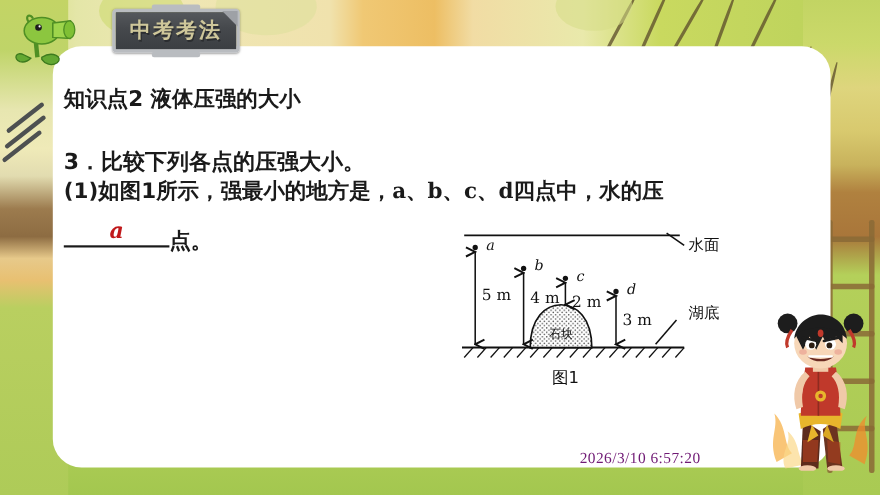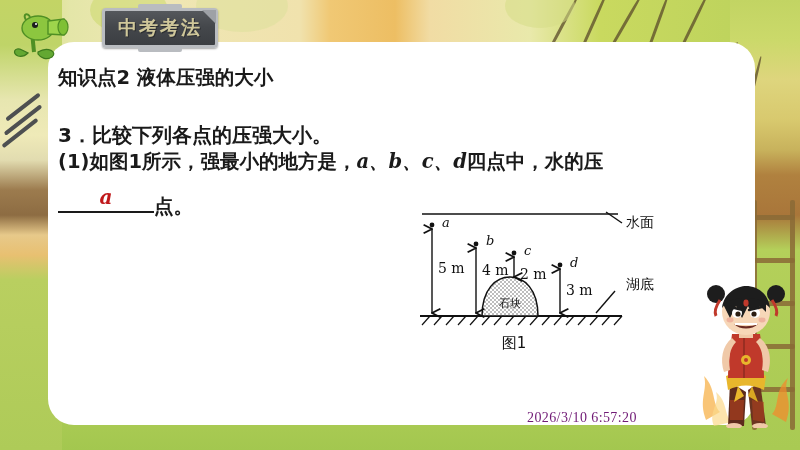--- a/index.html
+++ b/index.html
@@ -94,21 +94,21 @@
   #content{position:absolute;left:0;top:0;width:707px;height:383px;z-index:4;}
   .line{
     position:absolute;left:10px;
     font-family:"DejaVu Sans","Liberation Sans",sans-serif;
     font-size:19px;color:#1a1a1a;white-space:nowrap;
   }
   .heading{top:30px;font-weight:bold;font-size:19.5px;}
   .q3{top:72px;font-weight:bold;font-size:20px;margin-top:16px;}
   .q1a{top:114px;font-weight:bold;font-size:19.5px;}
   .q1b{top:157px;font-weight:bold;font-size:19.5px;}
-  .it{font-style:italic;font-family:"DejaVu Serif","Liberation Serif",serif;}
+  .it{font-family:"DejaVu Serif","Liberation Serif",serif;}
   .blank{
     display:inline-block;width:96px;border-bottom:2px solid #1a1a1a;
     position:relative;vertical-align:baseline;height:1.05em;
   }
   .answer{
     position:absolute;left:50%;transform:translateX(-50%);
     bottom:2px;color:#c0191b;font-style:italic;font-weight:bold;
     font-size:20px;font-family:"DejaVu Serif","Liberation Serif",serif;
   }
 
@@ -173,21 +173,21 @@
 </div>
 
 <div id="plaque">
   <div class="body"></div>
   <div class="notch" style="left:36px;top:-4px;width:44px;height:5px;"></div>
   <div class="notch" style="left:36px;bottom:-4px;width:44px;height:5px;"></div>
   <div class="corner" style="right:2px;top:2px;border-width:0 14px 14px 0;border-color:transparent #9ea1a6 transparent transparent;"></div>
   <div class="txt">中考考法</div>
 </div>
 
-<div id="content" style="position:absolute;left:48px;top:34px;">
+<div id="content" style="position:absolute;left:48px;top:46px;">
 
   <div class="line heading">知识点2 液体压强的大小</div>
 
   <div class="line q3">
     <span>3．</span><span>比较下列各点的压强大小。</span>
   </div>
 
   <div class="line q1a">
     <span>(1)</span><span>如图1所示，强最小的地方是，</span><span class="it">a、b、c、d</span><span>四点中，水的压</span>
   </div>

